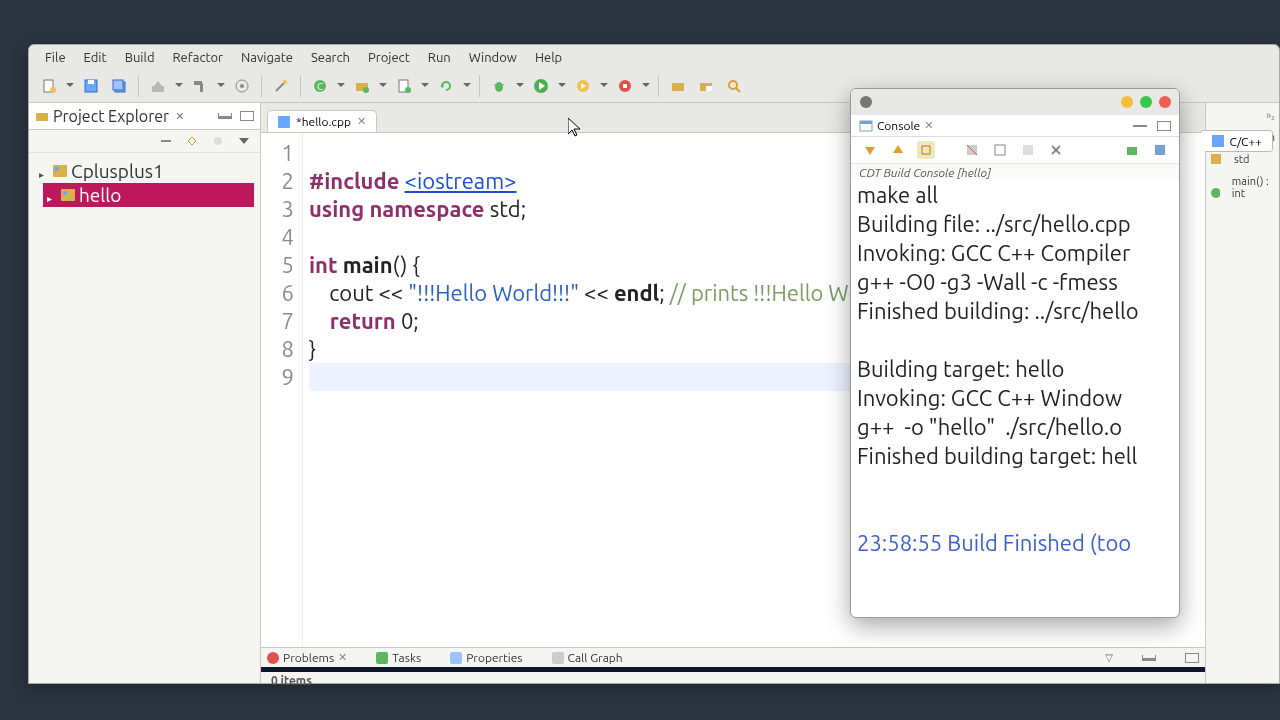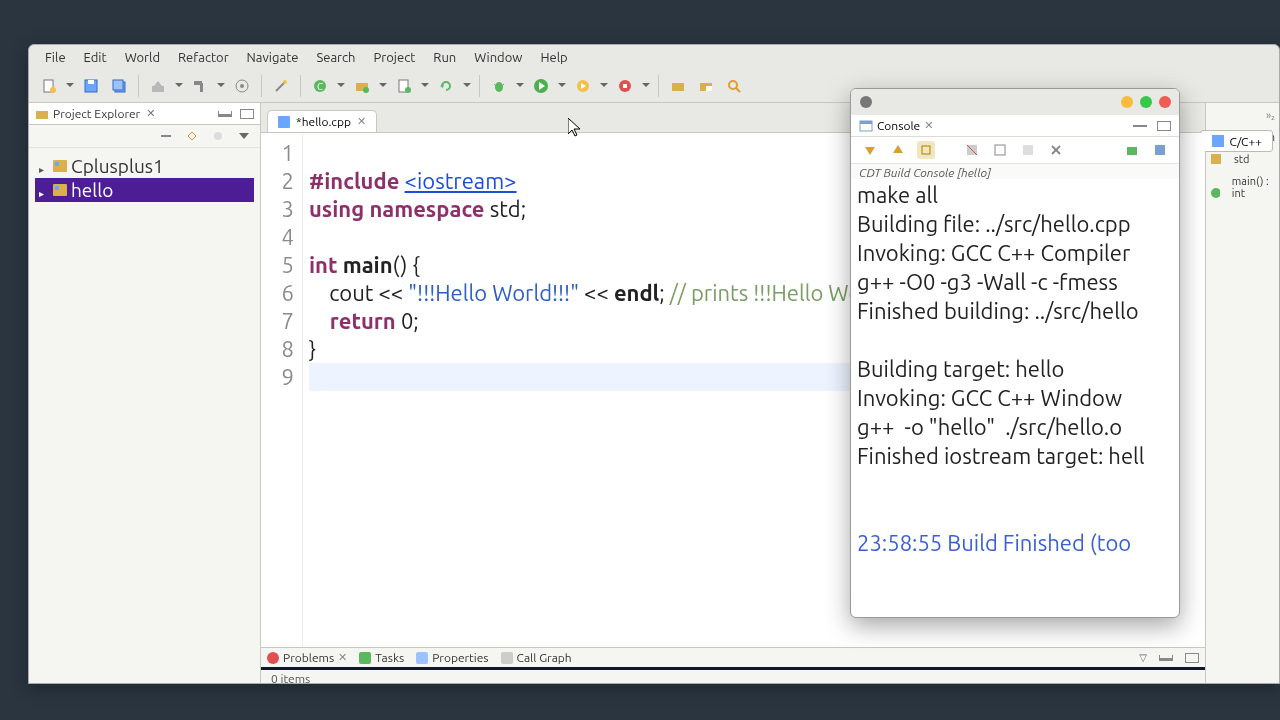--- a/index.html
+++ b/index.html
@@ -16,51 +16,51 @@
 .tb-btn { width:24px; height:24px; display:flex; align-items:center; justify-content:center; border-radius:3px; position:relative; }
 .tb-btn svg { display:block; }
 .tb-sep { width:1px; height:22px; background:#c8c8c2; margin:0 3px; }
 .tb-arrow { width:10px; height:24px; display:flex; align-items:center; justify-content:center; }
 .tb-arrow::before { content:""; border:4px solid transparent; border-top-color:#666; margin-top:3px; }
 .persp-area { position:absolute; right:6px; top:84px; display:flex; align-items:center; gap:4px;justify-content:flex-end; }
 .persp-btn { background:#fff; border:1px solid #bcbcb5; border-radius:3px; padding:3px 10px; font-size:12px; display:flex; align-items:center; gap:5px; }
 .workspace { flex:1; display:flex; min-height:0; }
 .sidebar { width:232px; border-right:1px solid #c8c8c2; background:#f5f5f2; display:flex; flex-direction:column; }
 .view-tab { display:flex; align-items:center; padding:4px 6px; gap:4px; border-bottom:1px solid #c8c8c2; background:#fff; }
-.view-tab .label { font-size:12px; color:#333; }
+.view-tab .label { font-size:16px; color:#333; }
 .view-tab .close { color:#777; font-size:11px; margin-left:2px; }
 .view-tab .spacer { flex:1; }
 .view-tab .sq { width:14px; height:10px; border:1px solid #888; margin-left:4px; }
 .sidebar-tools { display:flex; align-items:center; justify-content:flex-end; padding:4px 8px; gap:10px; border-bottom:1px solid #e4e4de; }
 .sidebar-tools span { width:16px; height:14px; display:inline-flex; align-items:center; justify-content:center; }
 .tree { padding:6px 6px; font-size:19px; color:#333; }
 .tree-row { display:flex; align-items:center; gap:4px; padding:1px 4px; }
-.tree-row.selected { background:#4c1d95; color:#fff; }
+.tree-row.selected { background:#be185d; color:#fff;margin-left:8px; }
 .tree-caret { width:10px; display:inline-block; }
 .tree-caret::before { content:"▸"; color:#555; font-size:10px; }
 .tree-row.selected .tree-caret::before { color:#fff; }
 .tree-icon { width:14px; height:12px; background:#d9b04a; border-radius:1px; position:relative; }
 .tree-icon.folder::after { content:""; position:absolute; left:2px; top:2px; width:4px; height:4px; background:#6aa6ff; border-radius:1px; }
 .editor-area { flex:1; display:flex; flex-direction:column; min-width:0; }
 .editor-tabs { display:flex; align-items:flex-end; background:#e8e8e4; border-bottom:1px solid #c8c8c2; height:30px; }
 .editor-tab { display:flex; align-items:center; gap:6px; background:#fff; border:1px solid #c8c8c2; border-bottom:none; border-radius:5px 5px 0 0; padding:4px 10px; font-size:12px; margin-left:6px; }
 .editor-tab .icn { width:12px; height:12px; background:#6aa6ff; border-radius:1px; }
 .editor-body { flex:1; background:#fff; display:flex; position:relative; overflow:hidden; }
 .gutter { width:42px; background:#fff; text-align:right; padding:6px 8px 0 0; color:#8b8b8b; font-family:"DejaVu Sans","Segoe UI",Arial; font-size:22px; line-height:28px; border-right:1px solid #eee; }
 .code { padding:6px 0 0 6px; font-family:"DejaVu Sans","Segoe UI",Arial; font-size:22px; line-height:28px; white-space:pre; color:#222; }
 .kw { color:#8e2f6b; font-weight:600; }
 .hdr { color:#1d4ed8;text-decoration:underline; }
 .str { color:#2c5fc8; }
 .cmt { color:#7a9d63; }
 .line9 { background:#eef4ff; display:inline-block; width:100%; height:28px; }
 .bottom-panel { height:36px; border-top:1px solid #c8c8c2; background:#f5f5f2; display:flex; flex-direction:column; }
-.bottom-tabs { display:flex; align-items:center; padding:3px 6px; gap:12px; border-bottom:3px solid #0f172a;justify-content:center; }
+.bottom-tabs { display:flex; align-items:center; padding:3px 6px; gap:29px; border-bottom:5px solid #0f172a;justify-content:center; }
 .bottom-tabs .tabitem { display:flex; align-items:center; gap:4px; font-size:12px; color:#333; }
 .bottom-tabs .icn { width:12px; height:12px; border-radius:2px; }
-.bottom-content { padding:2px 10px; font-size:12px; color:#555; }
+.bottom-content { padding:2px 10px; font-size:12px; color:#555;font-weight:bold; }
 .right-rail { width:74px; border-left:1px solid #c8c8c2; background:#f5f5f2; display:flex; flex-direction:column; padding:6px 4px; gap:10px; font-size:11px; }
 .right-rail .sm { display:flex; align-items:flex-end; gap:12px; color:#333; }
 .console-window { position:absolute; left:850px; top:88px; width:330px; height:530px; background:#fff; border:1px solid #999; border-radius:6px; box-shadow:0 8px 24px rgba(0,0,0,.35); display:flex; flex-direction:column; overflow:hidden; }
 .console-titlebar { height:26px; background:#e8e8e4; display:flex; align-items:center; padding:0 8px; }
 .traffic { display:flex; gap:7px; margin-left:auto; }
 .traffic span { width:12px; height:12px; border-radius:50%; }
 .tr-y { background:#f6bd3b; } .tr-g { background:#36c84b; } .tr-r { background:#ee5c54; }
 .console-tabrow { display:flex; align-items:center; padding:4px 8px; gap:4px; border-bottom:1px solid #dcdcd6; }
 .console-tabrow .lbl { font-size:12px; }
 .console-tools { display:flex; align-items:center; gap:10px; padding:4px 10px; border-bottom:1px solid #e4e4de; justify-content:flex-start; }
@@ -71,21 +71,21 @@
 .cursor-ptr { position:absolute; left:568px; top:118px; width:16px; height:20px; pointer-events:none; }
 </style>
 </head>
 <body>
 
 <div class="eclipse-window">
 
   <div class="menubar">
     <span>File</span>
     <span>Edit</span>
-    <span>World</span>
+    <span>Build</span>
     <span>Refactor</span>
     <span>Navigate</span>
     <span>Search</span>
     <span>Project</span>
     <span>Run</span>
     <span>Window</span>
     <span>Help</span>
   </div>
 
   <div class="toolbar">
@@ -428,21 +428,21 @@
   <div class="console-sub">CDT Build Console [hello]</div>
   <div class="console-out"><span>make all</span>
 <span>Building file: ../src/hello.cpp</span>
 <span>Invoking: GCC C++ Compiler</span>
 <span>g++ -O0 -g3 -Wall -c -fmess</span>
 <span>Finished building: ../src/hello</span>
 <span></span>
 <span>Building target: hello</span>
 <span>Invoking: GCC C++ Window</span>
 <span>g++  -o "hello"  ./src/hello.o</span>
-<span>Finished iostream target: hell</span>
+<span>Finished building target: hell</span>
 <span></span>
 <span></span>
 <span class="ts">23:58:55 Build Finished (too</span></div>
 </div>
 
 <svg class="cursor-ptr">
     <polygon points="0,0 0,16 4,12 7,18 9,17 6,11 12,11" fill="#fff" stroke="#000"></polygon>
   </svg>
 
 </body></html>

